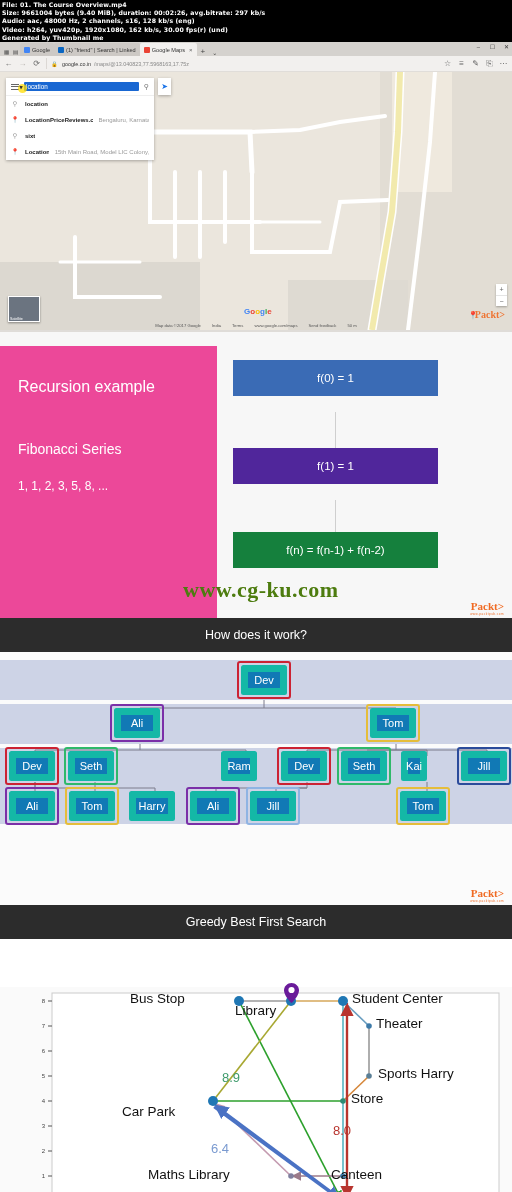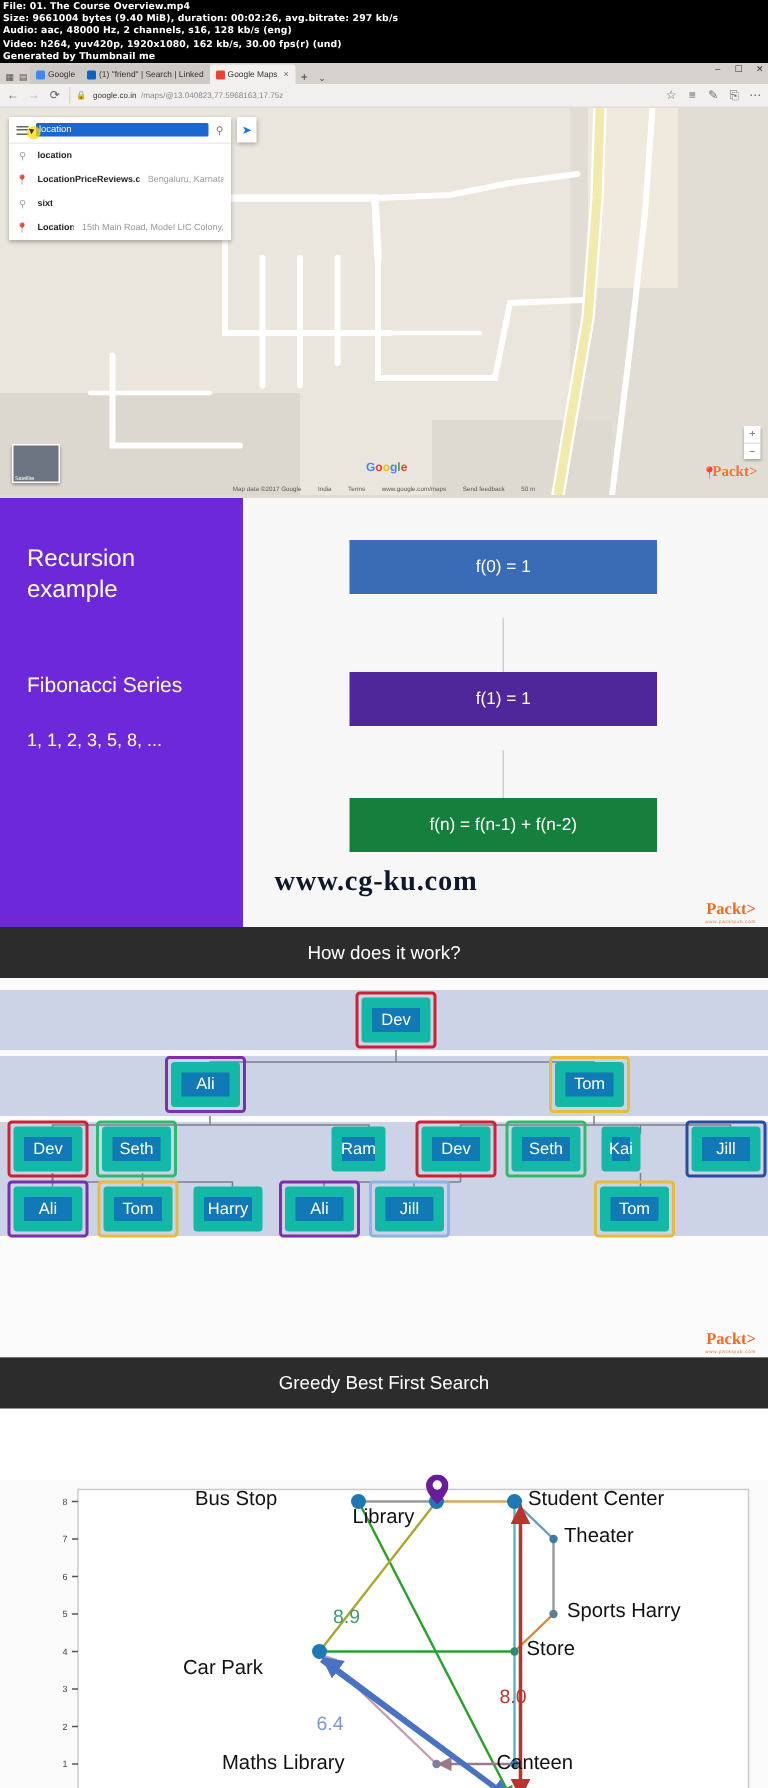--- a/index.html
+++ b/index.html
@@ -114,30 +114,30 @@
     background:#fff;box-shadow:0 1px 2px rgba(0,0,0,.3);}
   .zoomctl div{height:11px;display:flex;align-items:center;justify-content:center;
     font-size:7px;color:#666;}
   .zoomctl div+div{border-top:1px solid #e4e4e4;}
   .packt{font-family:"Liberation Serif", serif; font-weight:bold; color:#f06a22;}
   .packt-map{position:absolute;right:7px;bottom:10px;font-size:10px;z-index:9;opacity:.9;}
   .pin-sm{position:absolute;right:34px;bottom:10px;z-index:9;color:#f06a22;font-size:8px;}
 
   
   .slide1{position:absolute;left:0;top:332px;width:512px;height:286px;background:#f7f7f7;}
-  .s1left{position:absolute;left:0;top:0;width:162px;height:286px;background:#6d28d9;color:#fff;padding:30px 18px;}
+  .s1left{position:absolute;left:0;top:14px;width:217px;height:286px;background:#ec4899;color:#fff;padding:30px 18px;}
   .s1title{font-size:16px;line-height:21px;font-weight:400;}
   .s1sub{font-size:14px;margin-top:44px;}
   .s1seq{font-size:12px;margin-top:22px;}
   .boxcol{position:absolute;left:233px;top:0;width:205px;height:286px;}
   .fbox{position:absolute;left:0;width:205px;height:36px;display:flex;
     align-items:center;justify-content:center;color:#fff;font-size:11.5px;}
   .connector{position:absolute;left:102px;width:1px;background:#cfcfcf;}
   .wm{position:absolute;left:183px;top:245px;font-family:"Liberation Serif",serif;
-    font-size:19px;color:#0f172a;font-weight:bold;letter-spacing:.5px;}
+    font-size:22px;color:#4d7c0f;font-weight:bold;letter-spacing:.5px;}
   .packt-s1{position:absolute;right:8px;bottom:6px;font-size:11px;}
   .packt-sub{font-size:3px;color:#f06a22;position:absolute;right:8px;bottom:2px;
     font-family:"Liberation Sans",sans-serif;letter-spacing:.5px;}
 
   
   .slide2{position:absolute;left:0;top:618px;width:512px;height:287px;background:#fbfbfb;}
   .s2bar{height:34px;background:#2c2c2c;color:#fff;display:flex;align-items:center;
     justify-content:center;font-size:12.5px;}
   .treewrap{position:relative;width:512px;height:253px;}
   .bandblue{position:absolute;left:0;width:512px;background:#cdd3e6;}

